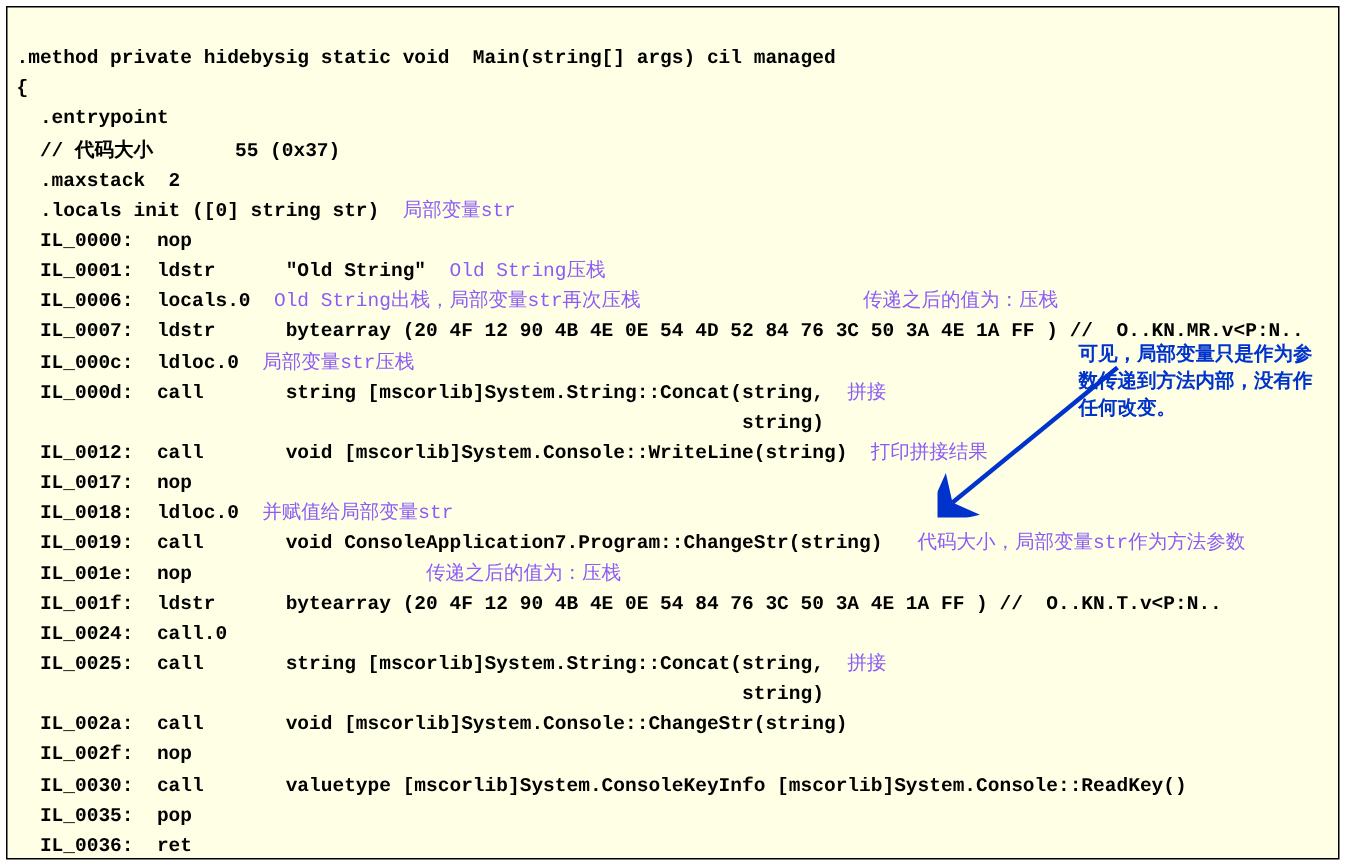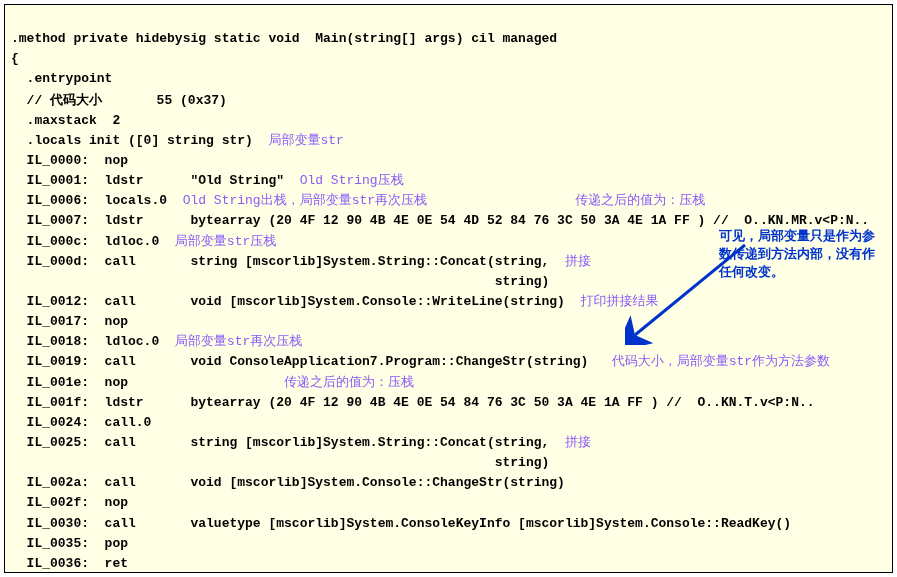--- a/index.html
+++ b/index.html
@@ -52,21 +52,21 @@
 <span><span>  .locals init ([0] string str)  </span><span class="ann">局部变量str</span></span>
 <span>  IL_0000:  nop</span>
 <span><span>  IL_0001:  ldstr      "Old String"  </span><span class="ann">Old String压栈</span></span>
 <span><span>  IL_0006:  locals.0  </span><span class="ann">Old String出栈，局部变量str再次压栈</span><span>                   </span><span class="ann">传递之后的值为：压栈</span></span>
 <span>  IL_0007:  ldstr      bytearray (20 4F 12 90 4B 4E 0E 54 4D 52 84 76 3C 50 3A 4E 1A FF ) //  O..KN.MR.v&lt;P:N..</span>
 <span><span>  IL_000c:  ldloc.0  </span><span class="ann">局部变量str压栈</span></span>
 <span><span>  IL_000d:  call       string [mscorlib]System.String::Concat(string,  </span><span class="ann">拼接</span></span>
 <span>                                                              string)</span>
 <span><span>  IL_0012:  call       void [mscorlib]System.Console::WriteLine(string)  </span><span class="ann">打印拼接结果</span></span>
 <span>  IL_0017:  nop</span>
-<span><span>  IL_0018:  ldloc.0  </span><span class="ann">局部变量str再次压栈</span></span>
+<span><span>  IL_0018:  ldloc.0  </span><span class="ann">并赋值给局部变量str</span></span>
 <span><span>  IL_0019:  call       void ConsoleApplication7.Program::ChangeStr(string)   </span><span class="ann">代码大小，局部变量str作为方法参数</span></span>
 <span><span>  IL_001e:  nop</span>                    <span class="ann">传递之后的值为：压栈</span></span>
 <span>  IL_001f:  ldstr      bytearray (20 4F 12 90 4B 4E 0E 54 84 76 3C 50 3A 4E 1A FF ) //  O..KN.T.v&lt;P:N..</span>
 <span>  IL_0024:  call.0</span>
 <span><span>  IL_0025:  call       string [mscorlib]System.String::Concat(string,  </span><span class="ann">拼接</span></span>
 <span>                                                              string)</span>
 <span>  IL_002a:  call       void [mscorlib]System.Console::ChangeStr(string)</span>
 <span>  IL_002f:  nop</span>
 <span>  IL_0030:  call       valuetype [mscorlib]System.ConsoleKeyInfo [mscorlib]System.Console::ReadKey()</span>
 <span>  IL_0035:  pop</span>

